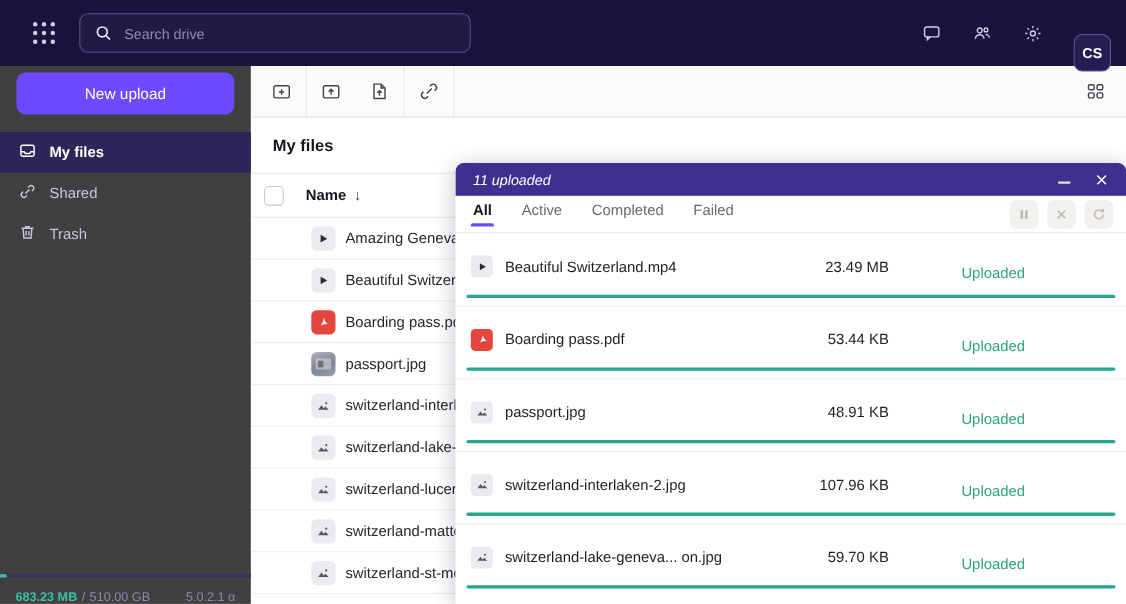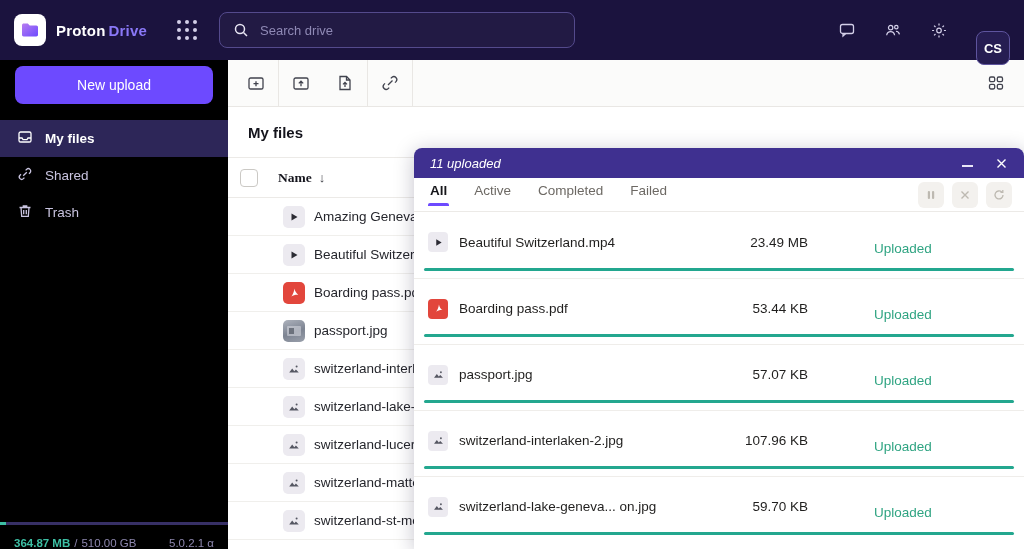--- a/index.html
+++ b/index.html
@@ -14,42 +14,42 @@
   .brand .drive { color:#8a78f7; margin-left:3px; }
   .app-grid { margin-left:30px; display:grid; grid-template-columns:repeat(3,4px); grid-template-rows:repeat(3,4px); gap:4px; cursor:pointer; }
   .app-grid i { width:4px; height:4px; border-radius:50%; background:#d3cfe8; }
   .search { margin-left:22px; width:356px; height:36px; border:1px solid #544a8c; border-radius:8px; display:flex; align-items:center; padding:12px 12px; gap:10px; background:rgba(255,255,255,0.03); }
   .search .ph { color:#8f89b5; font-size:13px; }
   .top-actions { margin-left:auto; display:flex; align-items:center; gap:28px; padding-right:14px; color:#d3cfe8; }
   .tb-icon { width:18px; height:18px; display:flex; align-items:center; justify-content:center; cursor:pointer; }
   .avatar { width:34px; height:34px; border:1px solid #5e549e; border-radius:8px; background:#261d52; color:#fff; font-weight:bold; font-size:13px; display:flex; align-items:center; justify-content:center; cursor:pointer;margin-top:36px; }
 
   
-  .sidebar { position:absolute; top:60px; left:0; width:228px; bottom:0; background:#000000; display:flex; flex-direction:column; z-index:4; }
+  .sidebar { position:absolute; top:60px; left:0; width:228px; bottom:0; background:#404040; display:flex; flex-direction:column; z-index:4; }
   .new-upload { margin:6px 15px 16px; height:38px; border:none; border-radius:8px; background:#6d4aff; color:#fff; font-size:14px; font-family:inherit; cursor:pointer; }
   .nav-item { height:37px; display:flex; align-items:center; gap:12px; padding-left:17px; color:#c9c4e0; font-size:13.5px; cursor:pointer; }
   .nav-item.active { background:#2d2658; color:#fff; font-weight:bold; }
   .nav-item svg { flex:none; }
   .storage { margin-top:auto; }
   .storage-bar { height:3px; background:#373066; position:relative; }
   .storage-fill { position:absolute; left:0; top:0; bottom:0; width:6px; background:#3dbfa4; }
   .storage-text { display:flex; align-items:center; padding:12px 14px 0 14px; font-size:11.5px; color:#8d87ae; gap:4px; }
   .storage-text .used { color:#3dbfa4; font-weight:bold; }
   .storage-text .version { margin-left:auto; }
 
   
   .content { position:absolute; left:228px; top:60px; right:0; bottom:0; background:#fff; }
   .toolbar { height:47px; background:#fbfbfa; border-bottom:1px solid #e9e7e4; display:flex; align-items:center; padding:0 6px; }
   .tb-btn { width:44px; height:47px; display:flex; align-items:center; justify-content:center; color:#41434e; cursor:pointer; }
   .tb-sep { width:1px; height:47px; background:#e9e7e4; }
   .tb-right { margin-left:auto; }
   .page-title { height:51px; display:flex; align-items:center; padding-left:20px; font-weight:bold; font-size:15px; color:#14141c; border-bottom:1px solid #eceae7; }
   .list-header { height:40px; display:flex; align-items:center; border-bottom:1px solid #eceae7; }
   .checkbox { width:18px; height:18px; border:1.5px solid #cbc9c5; border-radius:4px; background:#fff; margin-left:12px; cursor:pointer; }
-  .col-name { margin-left:20px; font-weight:bold; font-size:13.5px; color:#14141c; display:flex; align-items:center; gap:7px; cursor:pointer;font-family:Liberation Serif, serif; }
+  .col-name { margin-left:20px; font-weight:bold; font-size:13.5px; color:#14141c; display:flex; align-items:center; gap:7px; cursor:pointer; }
   .sort-arrow { font-weight:normal; color:#3c3d44; font-size:13px; }
   .file-row { height:38px; display:flex; align-items:center; border-bottom:1px solid #f0efec; padding-left:55px; cursor:pointer; }
   .file-icon { width:22px; height:22px; border-radius:5px; margin-right:9px; flex:none; display:flex; align-items:center; justify-content:center; }
   .file-name { font-size:13.5px; color:#25262c; white-space:nowrap; }
   .bg-light { background:#eceaf0; }
   .bg-pdf { background:#e2463c; }
   .bg-photo { background:linear-gradient(160deg,#aeb3bd 0%,#7d8492 55%,#9aa0ab 100%); }
 
   
   .panel { position:absolute; left:414px; top:148px; right:0; bottom:0; background:#fff; border-radius:8px 8px 0 0; box-shadow:0 3px 20px rgba(20,15,50,.25); overflow:hidden; display:flex; flex-direction:column; z-index:20; }
@@ -71,34 +71,20 @@
   .t-size { width:95px; text-align:right; font-size:13.5px; color:#201f1e; flex:none; }
   .t-status { width:140px; margin-left:66px; font-size:13.5px; color:#2fa482; flex:none;margin-top:12px; }
   .t-bar { position:absolute; left:10px; right:10px; bottom:7px; height:3px; border-radius:2px; background:#23a78f; }
 </style>
 </head>
 <body>
 
 <div class="app">
 
   <header class="topbar">
-    <div class="logo-area">
-      <div class="logo-box">
-        <svg width="20" height="20" viewBox="0 0 20 20">
-          <defs>
-              <linearGradient id="fg" x1="0" y1="0" x2="1" y2="1">
-            <stop offset="0" stop-color="#b77df0"></stop>
-                <stop offset="1" stop-color="#6d4aff"></stop>
-          </linearGradient>
-            </defs>
-          <path d="M2 5.2c0-1 .8-1.7 1.7-1.7h4.1l1.9 1.9h6.6c1 0 1.7.8 1.7 1.7v7.7c0 1-.8 1.7-1.7 1.7H3.7c-1 0-1.7-.8-1.7-1.7z" fill="url(#fg)"></path>
-        </svg>
-      </div>
-      <span class="brand"><span>Proton</span><span class="drive">Drive</span></span>
-    </div>
     <div class="app-grid">
       <i></i>
         <i></i>
         <i></i>
         <i></i>
         <i></i>
         <i></i>
         <i></i>
         <i></i>
         <i></i>
@@ -164,21 +150,21 @@
           </svg>
         </span>
         <span>Trash</span>
       </div>
     </nav>
     <div class="storage">
       <div class="storage-bar">
           <div class="storage-fill"></div>
         </div>
       <div class="storage-text">
-        <span class="used">364.87 MB</span>
+        <span class="used">683.23 MB</span>
         <span>/</span>
         <span>510.00 GB</span>
         <span class="version">5.0.2.1 α</span>
       </div>
     </div>
   </aside>
 
   <main class="content">
     <div class="toolbar">
       <span class="tb-btn">
@@ -375,21 +361,21 @@
         <span class="t-bar"></span>
       </div>
       <div class="t-row">
         <span class="t-icon bg-light">
             <svg width="13" height="13" viewBox="0 0 14 14">
               <path d="M2.2 10.5l3-4 2.1 2.7 1.6-1.7 2.9 3z" fill="#555762"></path>
               <circle cx="9.6" cy="4.6" r="1" fill="#555762"></circle>
             </svg>
           </span>
         <span class="t-name">passport.jpg</span>
-        <span class="t-size">57.07 KB</span>
+        <span class="t-size">48.91 KB</span>
         <span class="t-status">Uploaded</span>
         <span class="t-bar"></span>
       </div>
       <div class="t-row">
         <span class="t-icon bg-light">
             <svg width="13" height="13" viewBox="0 0 14 14">
               <path d="M2.2 10.5l3-4 2.1 2.7 1.6-1.7 2.9 3z" fill="#555762"></path>
               <circle cx="9.6" cy="4.6" r="1" fill="#555762"></circle>
             </svg>
           </span>

